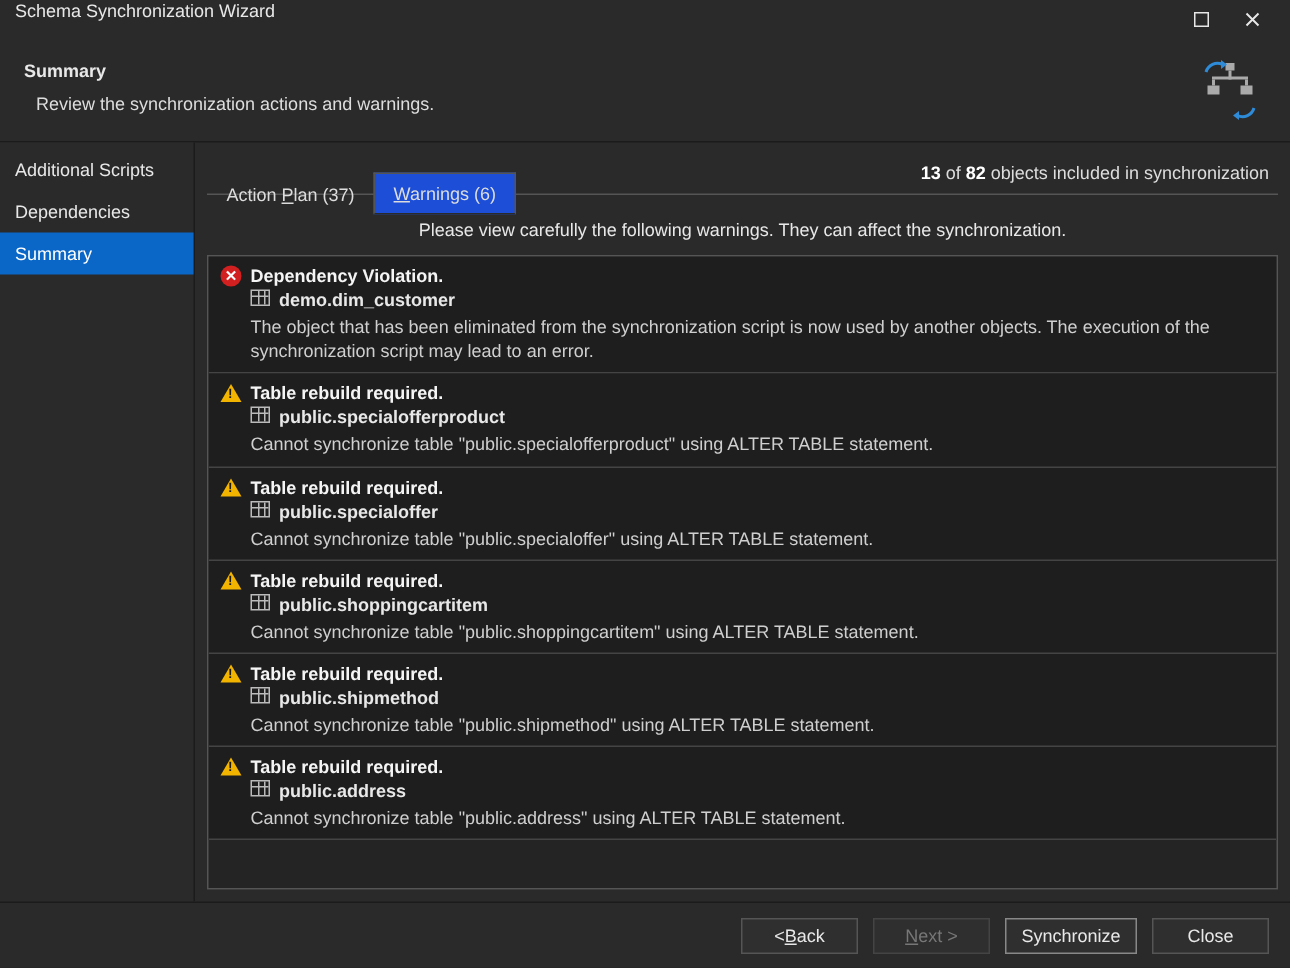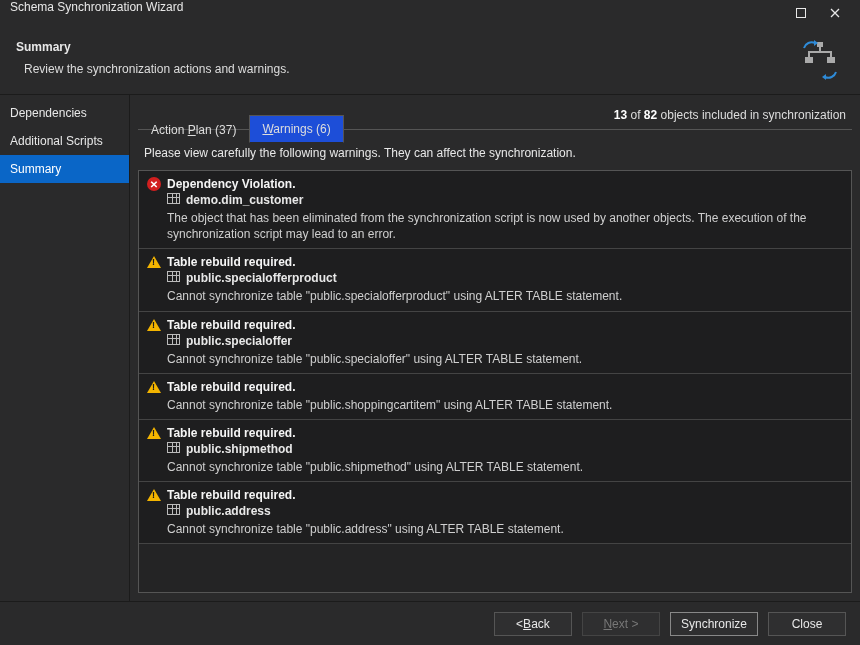--- a/index.html
+++ b/index.html
@@ -91,20 +91,21 @@
     padding: 6px 6px;
     font-size: 12px;
     color: #ddd;
     text-align: right;
   }
   .tab-status b { font-weight: 600; color: #fff; }
   .intro {
     padding: 16px 6px 10px 6px;
     font-size: 12px;
     color: #e8e8e8;
+    text-align: center;
   }
   .warn-list {
     flex: 1;
     border: 1px solid #555;
     overflow: auto;
     background: #242425;
   }
   .warn-item {
     border-bottom: 1px solid #444;
     padding: 6px 8px 6px 8px;
@@ -229,22 +230,22 @@
       <path d="M 4 8 A 8 8 0 0 1 15 3" fill="none" stroke="#2e8bd8" stroke-width="2"></path>
       <polygon points="14,0 18,3 14,6" fill="#2e8bd8"></polygon>
       <path d="M 36 32 A 8 8 0 0 1 25 37" fill="none" stroke="#2e8bd8" stroke-width="2"></path>
       <polygon points="26,40 22,37 26,34" fill="#2e8bd8"></polygon>
     </svg>
   </div>
 </div>
 
 <div class="body">
   <div class="sidebar">
+    <div class="sidebar-item">Additional Scripts</div>
     <div class="sidebar-item">Dependencies</div>
-    <div class="sidebar-item">Additional Scripts</div>
     <div class="sidebar-item selected">Summary</div>
   </div>
 
   <div class="main">
     <div class="tabbar">
       <div class="tab">
         <span>Action </span><span class="u">P</span><span>lan (37)</span>
       </div>
       <div class="tab active">
         <span class="u">W</span><span>arnings (6)</span>
@@ -288,20 +289,24 @@
             <span class="icon-table"></span>
             <span>public.specialoffer</span>
           </div>
           <div class="warn-row3">Cannot synchronize table "public.specialoffer" using ALTER TABLE statement.</div>
         </div>
         <div class="warn-item">
           <div class="warn-row1">
             <span class="icon-warn"></span>
             <span>Table rebuild required.</span>
           </div>
+          <div class="warn-row2">
+            <span class="icon-table"></span>
+            <span>public.shoppingcartitem</span>
+          </div>
           <div class="warn-row3">Cannot synchronize table "public.shoppingcartitem" using ALTER TABLE statement.</div>
         </div>
         <div class="warn-item">
           <div class="warn-row1">
             <span class="icon-warn"></span>
             <span>Table rebuild required.</span>
           </div>
           <div class="warn-row2">
             <span class="icon-table"></span>
             <span>public.shipmethod</span>

